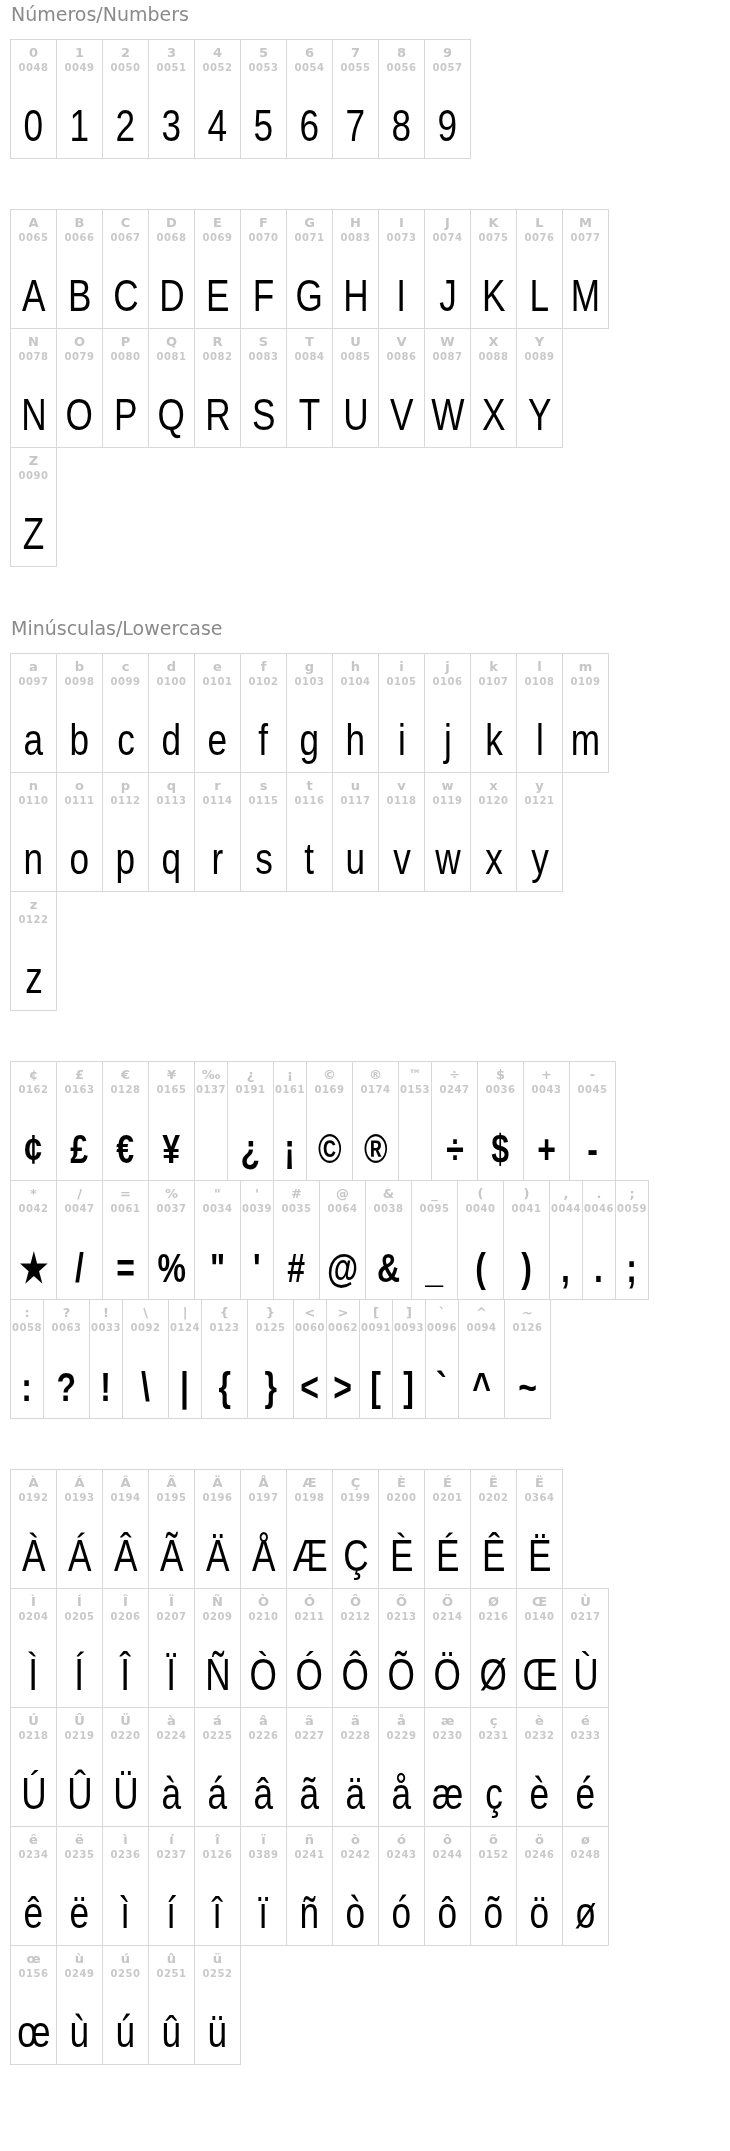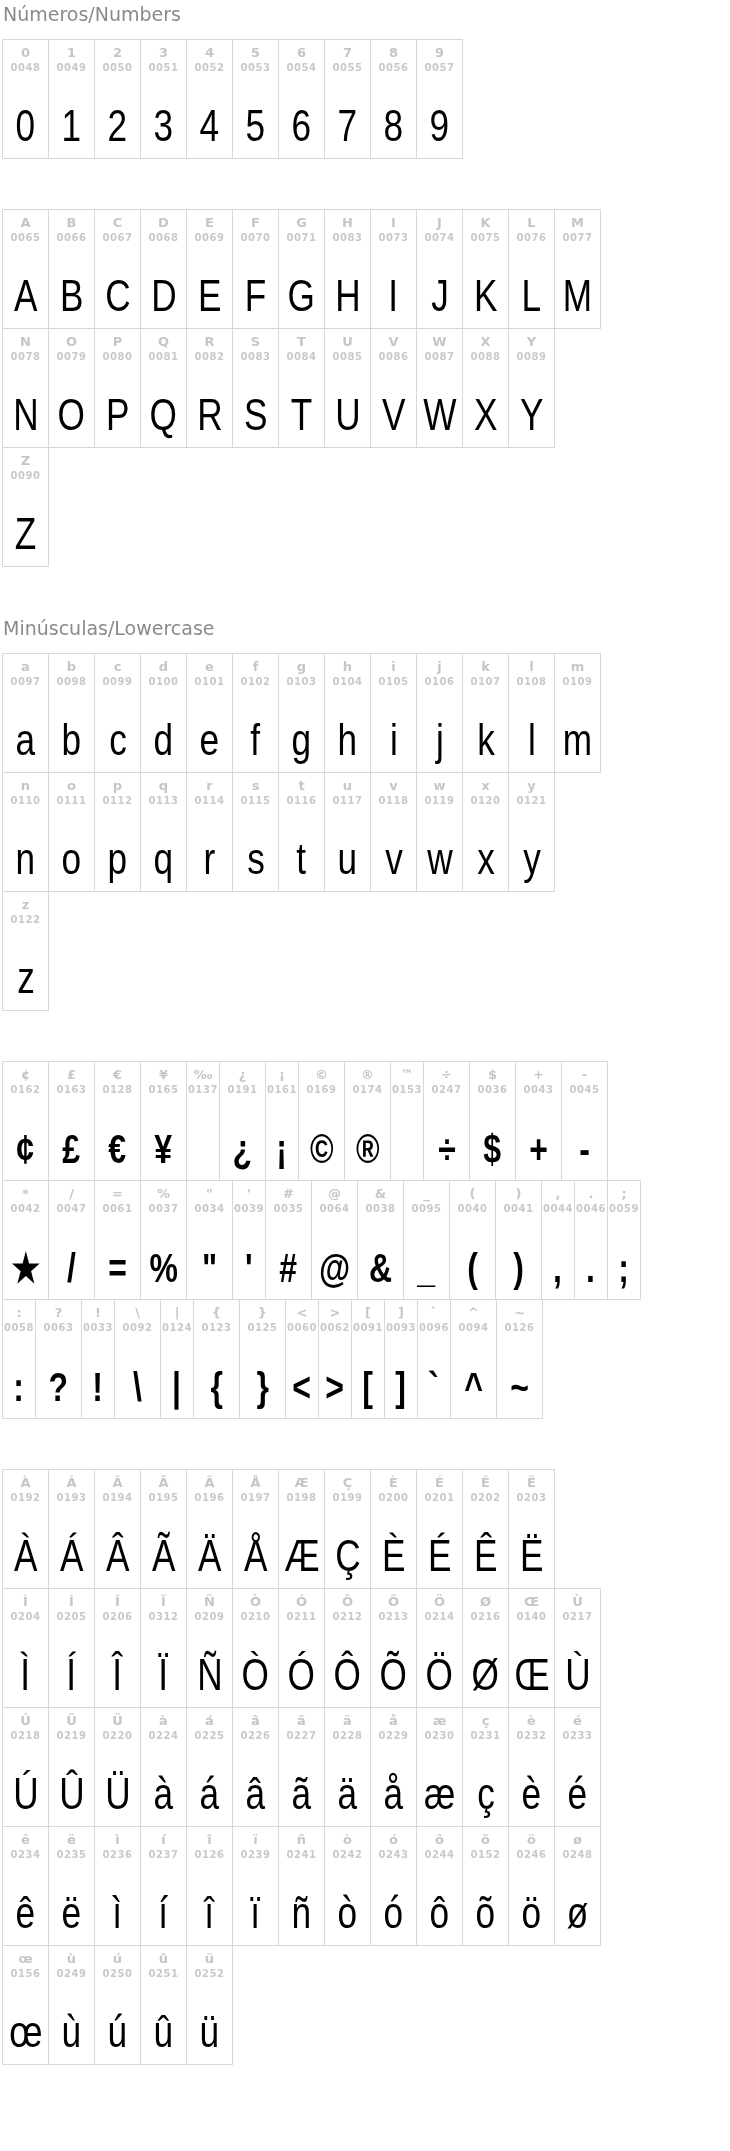--- a/index.html
+++ b/index.html
@@ -1,18 +1,18 @@
 <!DOCTYPE html>
 <html><head>
 <meta charset="utf-8">
 <style>
   html,body{margin:0;padding:0;background:#ffffff;}
   body{width:730px;height:2151px;overflow:hidden;font-family:"Liberation Sans",sans-serif;}
   .page{padding:3px 0 0 2px;}
-  section{margin:0 0 50px 0;}
+  section{margin:0 0 50px 8px;}
   .sec-title{
     font-family:"DejaVu Sans",sans-serif;
     font-size:19px;font-weight:400;color:#8a8a8a;
     margin:0 0 14px 1px;line-height:22px;letter-spacing:0;
   }
   .glyph-row{display:flex;width:max-content;border:1px solid #d8d8d8;background:#fff;}
   .glyph-row + .glyph-row{margin-top:-1px;}
   .cell{
     width:45px;height:118px;box-sizing:content-box;
     border-right:1px solid #d8d8d8;
@@ -880,21 +880,21 @@
         </div>
         <div class="cell">
           <div class="cell-char">Ê</div>
           <div class="cell-code">0202</div>
           <div class="cell-glyph">
             <span>Ê</span>
           </div>
         </div>
         <div class="cell">
           <div class="cell-char">Ë</div>
-          <div class="cell-code">0203</div>
+          <div class="cell-code">0364</div>
           <div class="cell-glyph">
             <span>Ë</span>
           </div>
         </div>
       </div>
       <div class="glyph-row">
         <div class="cell">
           <div class="cell-char">Ì</div>
           <div class="cell-code">0204</div>
           <div class="cell-glyph">
@@ -910,21 +910,21 @@
         </div>
         <div class="cell">
           <div class="cell-char">Î</div>
           <div class="cell-code">0206</div>
           <div class="cell-glyph">
             <span>Î</span>
           </div>
         </div>
         <div class="cell">
           <div class="cell-char">Ï</div>
-          <div class="cell-code">0312</div>
+          <div class="cell-code">0207</div>
           <div class="cell-glyph">
             <span>Ï</span>
           </div>
         </div>
         <div class="cell">
           <div class="cell-char">Ñ</div>
           <div class="cell-code">0209</div>
           <div class="cell-glyph">
             <span>Ñ</span>
           </div>
@@ -1110,21 +1110,21 @@
         </div>
         <div class="cell">
           <div class="cell-char">î</div>
           <div class="cell-code">0126</div>
           <div class="cell-glyph">
             <span>î</span>
           </div>
         </div>
         <div class="cell">
           <div class="cell-char">ï</div>
-          <div class="cell-code">0239</div>
+          <div class="cell-code">0389</div>
           <div class="cell-glyph">
             <span>ï</span>
           </div>
         </div>
         <div class="cell">
           <div class="cell-char">ñ</div>
           <div class="cell-code">0241</div>
           <div class="cell-glyph">
             <span>ñ</span>
           </div>

